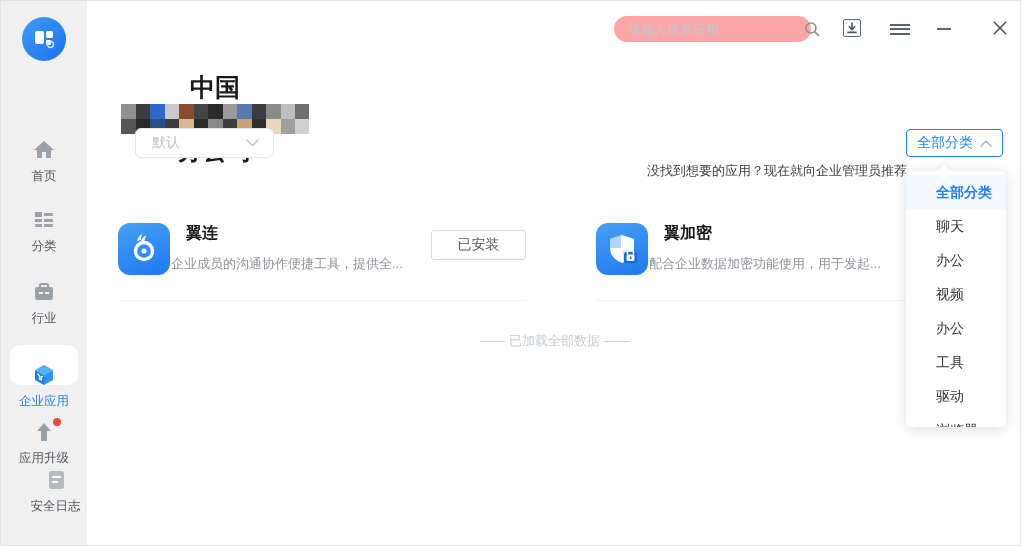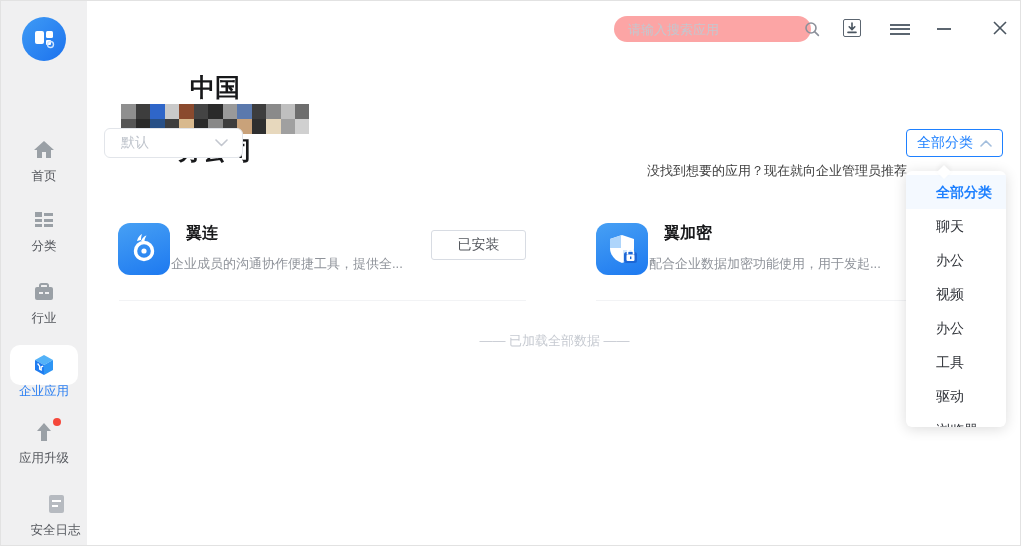--- a/index.html
+++ b/index.html
@@ -14,21 +14,21 @@
     position:absolute; left:21px; top:16px; width:44px; height:44px; border-radius:50%;
     background:linear-gradient(135deg,#3f9bf5,#1c72ee); display:flex; align-items:center; justify-content:center;
   }
   .app-name { position:absolute; top:64px; left:0; width:86px; text-align:center;
     font-size:13px; font-weight:700; color:#1b1c1f; line-height:19px; }
   .nav-item { position:absolute; left:0; width:86px; text-align:center; cursor:default; }
   .nav-item .ico { display:block; margin:0 auto 5px auto; width:22px; height:22px; position:relative; }
   .nav-item .lbl { font-size:12.5px; color:#54575d; }
   .nav-active-card {
     position:absolute; left:9px; top:344px; width:68px; height:40px; background:#ffffff;
-    border-radius:10px; text-align:center; padding-top:8px;
+    border-radius:10px; text-align:center; padding-top:18px;
   }
   .nav-active-card .lbl { font-size:12.5px; color:#2b7ff2; }
   .badge-dot { position:absolute; right:24px; top:-3px; width:8px; height:8px; border-radius:50%; background:#f5483b; }
   
   .search-pill {
     position:absolute; left:613px; top:15px; width:197px; height:26px; border-radius:13px;
     background:#fca5a5; display:flex; align-items:center; padding:0 10px 0 14px;
   }
   .search-pill input {
     flex:1; border:none; outline:none; background:transparent; font-size:13px; color:#606266;
@@ -36,21 +36,21 @@
   }
   .search-pill input::placeholder { color:#c3c7cf; }
   .tb-icon { position:absolute; top:17px; width:20px; height:20px; display:flex; align-items:center; justify-content:center; }
   .dl-box { width:18px; height:18px; border:1.6px solid #5b6570; border-radius:2px; display:flex; align-items:center; justify-content:center; }
   .burger span { display:block; width:20px; height:2px; background:#5b6570; margin:2.5px 0; }
   
   .page-title { position:absolute; left:118px; top:70px; font-size:25px; font-weight:700; color:#17181a;
     display:flex; align-items:center;flex-direction:column; }
   .mosaic { display:grid; grid-template-columns:repeat(13,14.5px); grid-auto-rows:15px; width:188px; height:30px; margin:0 2px; overflow:hidden; }
   .sort-select {
-    position:absolute; left:103px; top:127px; width:139px; height:30px; border:1px solid #e2e5ea;
+    position:absolute; left:134px; top:127px; width:139px; height:30px; border:1px solid #e2e5ea;
     border-radius:6px; display:flex; align-items:center; padding:0 14px 0 16px; background:#fff;
   }
   .sort-select .val { flex:1; font-size:14px; color:#bfc4cc; }
   .cat-button {
     position:absolute; left:905px; top:128px; width:97px; height:28px; border:1px solid #1e80ff;
     border-radius:4px; background:#fff; display:flex; align-items:center; justify-content:center; gap:7px;
     z-index:60; cursor:pointer;
   }
   .cat-button .val { font-size:14px; color:#1e80ff; }
   .hint-text { position:absolute; left:646px; top:161px; font-size:13px; color:#404040; z-index:1; white-space:nowrap; }
@@ -143,21 +143,21 @@
     <div class="nav-item" style="top:420px;">
       <span class="ico">
         <svg width="22" height="22" viewBox="0 0 22 22">
             <path d="M11 2l7 8h-4v10H8V10H4z" fill="#9aa0a6"></path>
           </svg>
         <span class="badge-dot" style="right:-6px;"></span>
       </span>
       <span class="lbl">应用升级</span>
     </div>
 
-    <div class="nav-item" style="top:492px;padding-left:23px;">
+    <div class="nav-item" style="top:468px;padding-left:23px;">
       <span class="ico">
         <svg width="22" height="22" viewBox="0 0 22 22">
           <rect x="4" y="2" width="15" height="18" rx="2" fill="#b6bac0"></rect>
           <rect x="7" y="7" width="9" height="2" fill="#ffffff"></rect>
             <rect x="7" y="12" width="6" height="2" fill="#ffffff"></rect>
         </svg>
       </span>
       <span class="lbl">安全日志</span>
     </div>
   </div>

